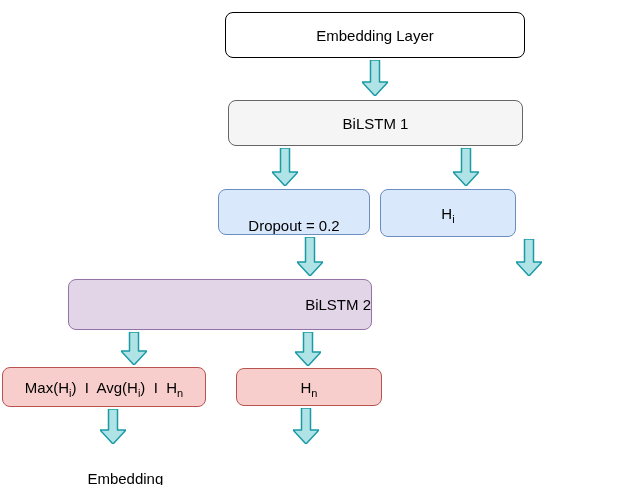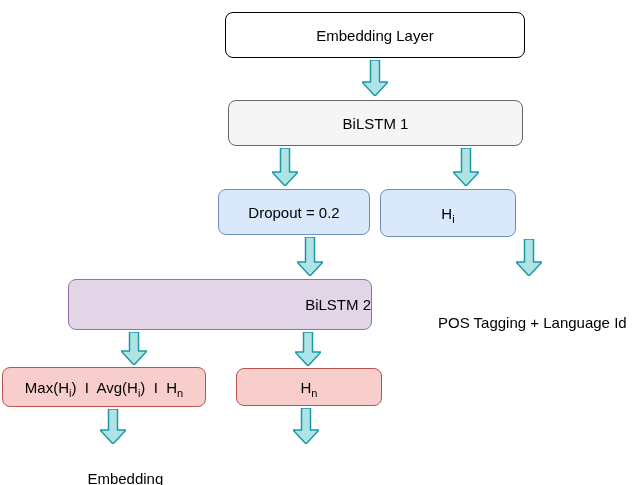--- a/index.html
+++ b/index.html
@@ -51,21 +51,21 @@
 <div class="canvas">
 
   <div class="node c-plain" style="left:225px;top:4px;width:300px;height:46px;">
     <span>Embedding Layer</span>
   </div>
 
   <div class="node c-gray" style="left:228px;top:92px;width:295px;height:46px;">
     <span>BiLSTM 1</span>
   </div>
 
-  <div class="node c-blue" style="left:218px;top:181px;width:152px;height:46px;">
+  <div class="node c-blue" style="left:218px;top:181px;width:152px;height:46px;align-items:flex-end;">
     <span>Dropout = 0.2</span>
   </div>
 
   <div class="node c-blue" style="left:380px;top:181px;width:136px;height:48px;">
     <span><span>H</span><sub>i</sub></span>
   </div>
 
   <div class="node c-purple" style="left:68px;top:271px;width:304px;height:51px;justify-content:flex-end;">
     <span>BiLSTM 2</span>
   </div>
@@ -107,23 +107,20 @@
   </svg>
 
   <svg class="arrow" style="left:100px;top:401px;" width="26" height="35" viewBox="0 0 26 35">
     <polygon points="8.5,0 17.5,0 17.5,21 26,21 13,35 0,21 8.5,21"></polygon>
   </svg>
 
   <svg class="arrow" style="left:293px;top:400px;" width="26" height="36" viewBox="0 0 26 36">
     <polygon points="8.5,0 17.5,0 17.5,22 26,22 13,36 0,22 8.5,22"></polygon>
   </svg>
 
-  <div class="out-label" style="left:408px;top:283px;width:232px;">
-    <span>POS Tagging + Language Id</span>
-  </div>
 
   <div class="out-label" style="left:47px;top:439px;width:140px;">
     <span>Embedding</span>
   </div>
 
   <div class="out-label" style="left:236px;top:440px;width:140px;">
     <span style="display:block">Language</span>
     
   </div>
 

